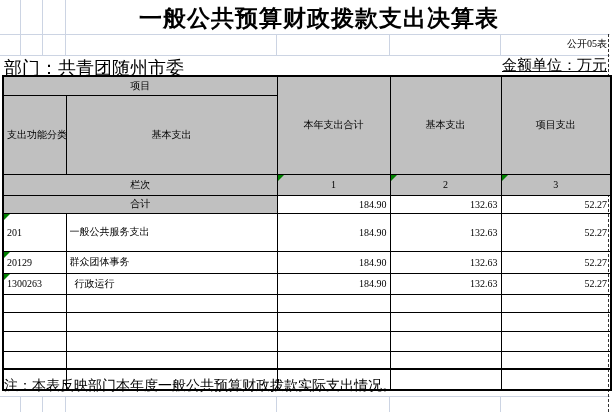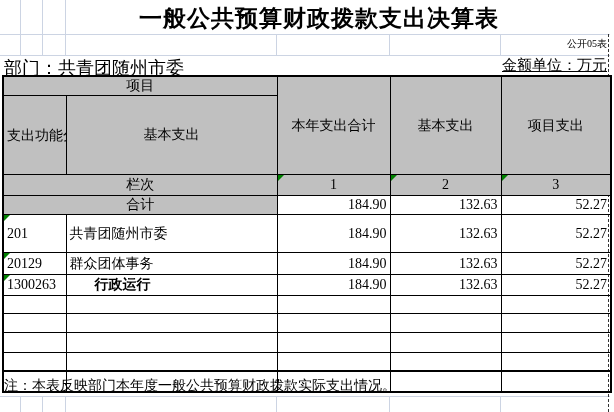--- a/index.html
+++ b/index.html
@@ -38,36 +38,36 @@
   .unit {
     position:absolute; left:300px; top:56px; width:307px;
     text-align:right; font-size:15px; white-space:nowrap;text-decoration:underline;
   }
   
   table.sheet {
     position:absolute; left:2px; top:75px;
     border-collapse:collapse; table-layout:fixed;
     width:608px;
     border:2px solid #000;
-    font-size:14px;
+    font-size:10px;
   }
   table.sheet td {
     border:1px solid #000;
     padding:0 3px;
     overflow:hidden;
     white-space:nowrap;
     vertical-align:middle;
     position:relative;
   }
   td.g { background:#c0c0c0; }
   td.c { text-align:center; }
   td.num { text-align:right; }
   td.code { text-align:left; padding-left:2px; }
   td.name { text-align:left; }
-  td.name.indent { padding-left:28px;font-weight:bold; }
+  td.name.indent { padding-left:8px; }
   td.wrap { white-space:normal; line-height:19px; text-align:center; }
   tr.thick-top td { border-top:2px solid #000; }
   
   .tri {
     position:absolute; top:0; left:0; width:0; height:0;
     border-top:6px solid #008000; border-right:6px solid transparent;
   }
   
   .note {
     position:absolute; left:4px; top:377px; font-size:14px; white-space:nowrap;
@@ -126,21 +126,21 @@
       <td class="g c"><span class="tri"></span><span>3</span></td>
     </tr>
     <tr style="height:18px">
       <td class="g c" colspan="2">合计</td>
       <td class="num">184.90</td>
       <td class="num">132.63</td>
       <td class="num">52.27</td>
     </tr>
     <tr style="height:38px">
       <td class="code"><span class="tri"></span><span>201</span></td>
-      <td class="name">共青团随州市委</td>
+      <td class="name">一般公共服务支出</td>
       <td class="num">184.90</td>
       <td class="num">132.63</td>
       <td class="num">52.27</td>
     </tr>
     <tr style="height:22px">
       <td class="code"><span class="tri"></span><span>20129</span></td>
       <td class="name">群众团体事务</td>
       <td class="num">184.90</td>
       <td class="num">132.63</td>
       <td class="num">52.27</td>

